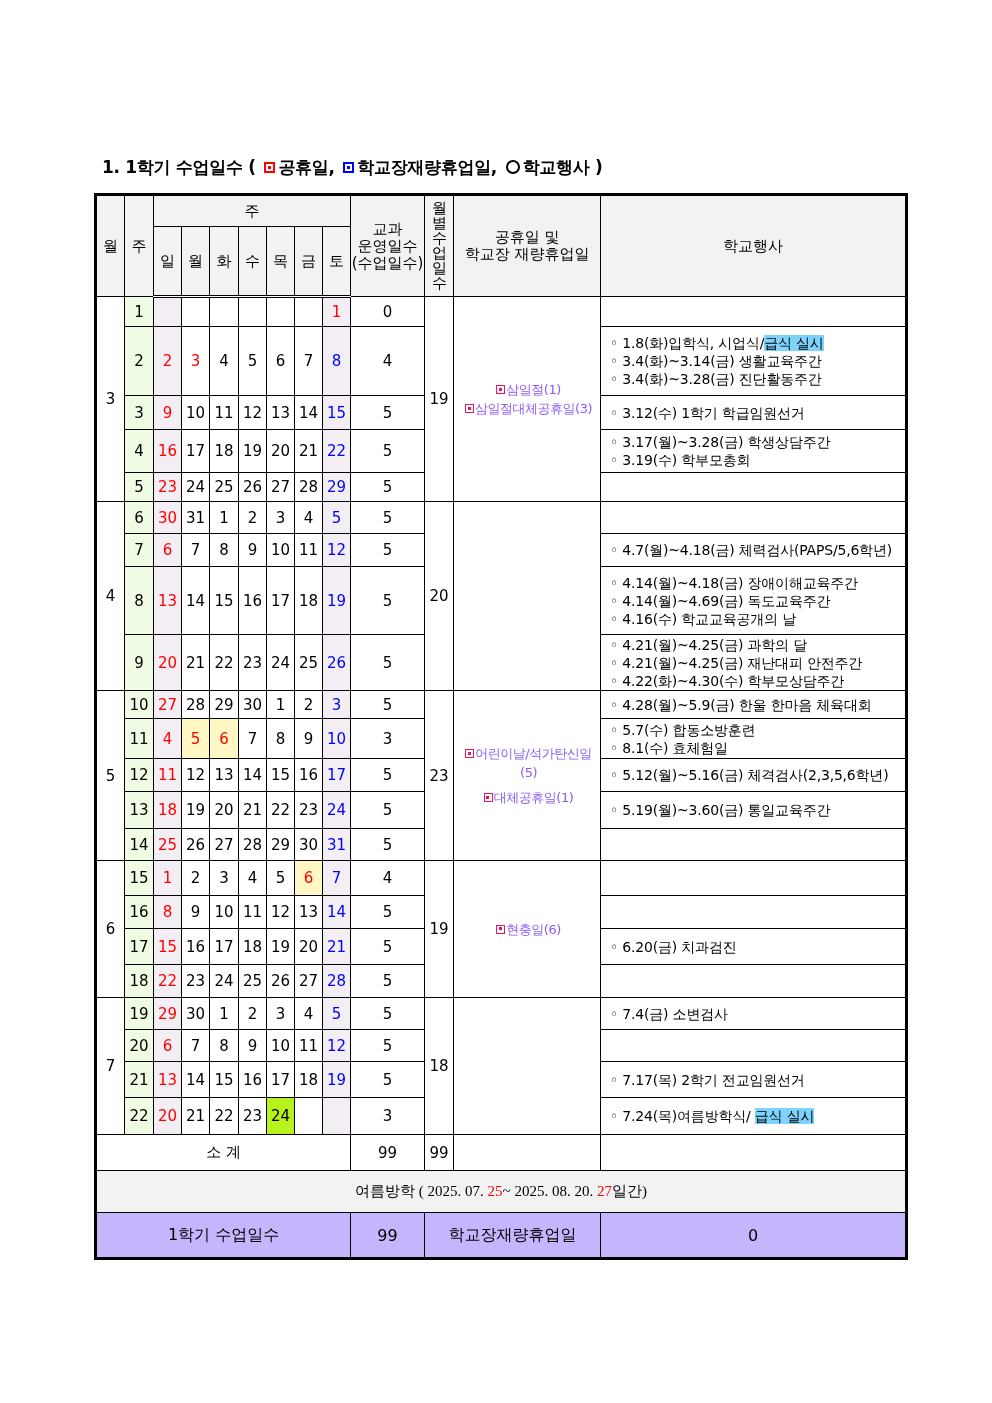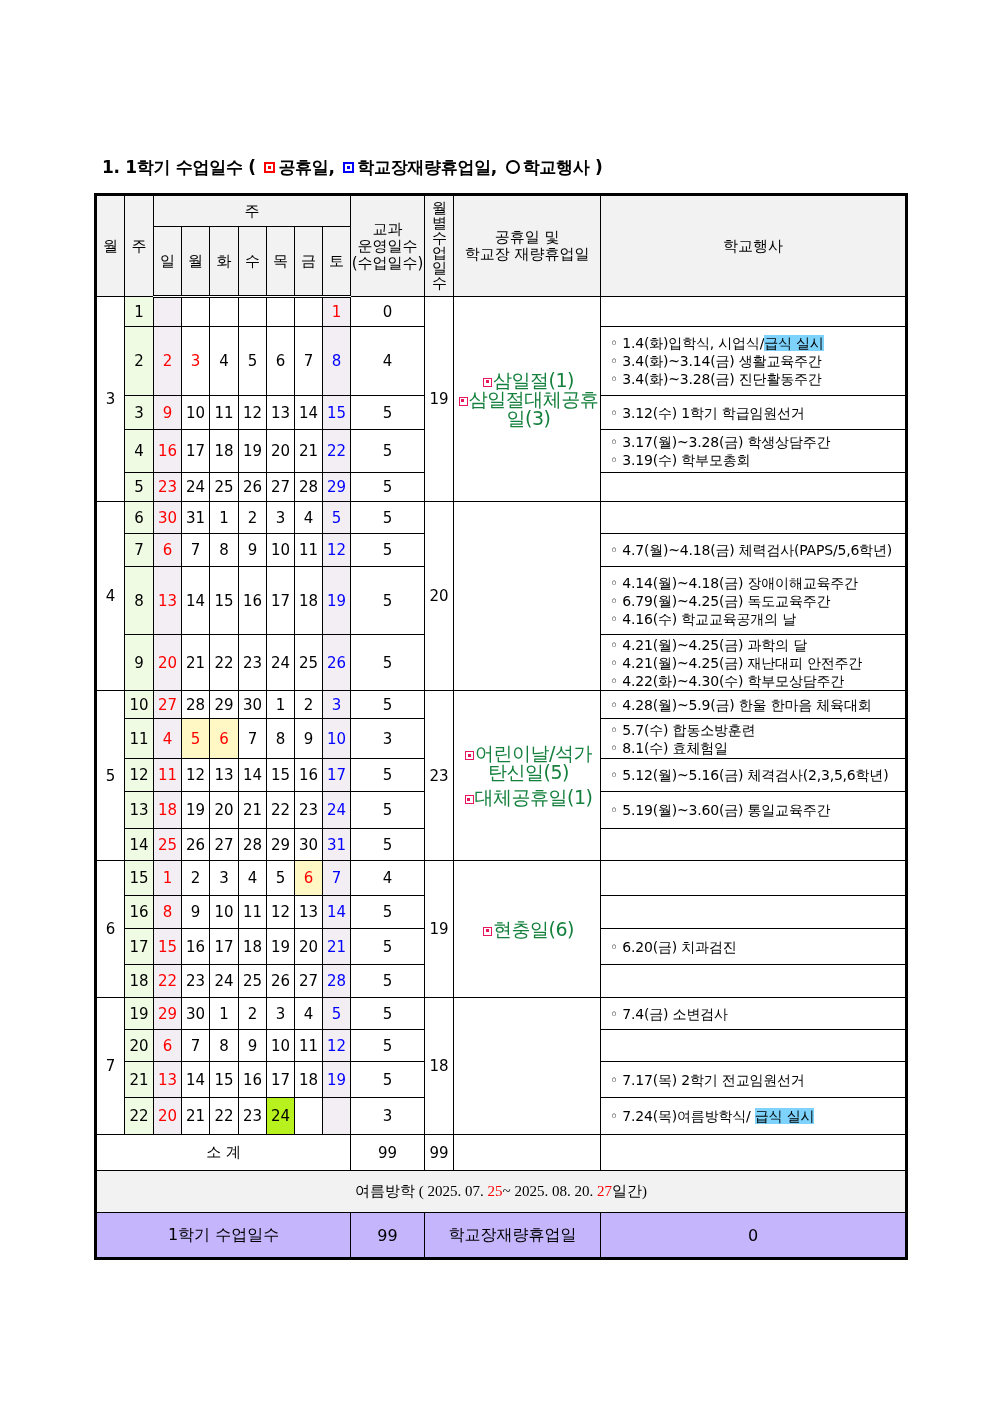--- a/index.html
+++ b/index.html
@@ -17,21 +17,21 @@
   table.cal td, table.cal th { border: 1px solid #000; padding: 0; text-align: center; vertical-align: middle; overflow: hidden; }
   table.cal th { background: #f2f2f2; font-weight: normal; font-size: 15px; line-height: 17px; }
   tr.hdr-last th { border-bottom: 3px double #000; }
   .vert { writing-mode: horizontal-tb; width: 14px; margin: 0 auto; line-height: 15px; word-break: break-all; }
   .wk { background: #f0fbe4; }
   .sun { background: #f3edf4; color: #ff0000; }
   .sat { background: #f3edf4; color: #0000ff; }
   .red { color: #ff0000; }
   .yel { background: #fff8c4; }
   .lime { background: #b7f21e; }
-  .holi { text-align: left; padding-left: 3px !important; color: #15803d; font-size: 19px; line-height: 19px; letter-spacing: -0.5px; }
+  .holi { text-align: left; padding-left: 3px !important; color: #8b5cf6; font-size: 13px; line-height: 19px; letter-spacing: -0.5px; }
   .holi .hsq { display: inline-block; width: 9px; height: 9px; border: 1.5px solid #e8175d; box-sizing: border-box; position: relative; top: 0px; margin-right: 1px; }
   .holi .hsq::after { content: ""; position: absolute; left: 1.5px; top: 1.5px; width: 3px; height: 3px; background: #e8175d; }
   .ev { text-align: left !important; padding-left: 9px !important; font-size: 14px; line-height: 18px; white-space: nowrap; letter-spacing: -0.2px; }
   .ev .hl { background: #7dd3fc; }
   .sub td { font-size: 15px; }
   .summer td { background: #f2f2f2; font-size: 15px; height: 41px; font-family: Liberation Serif, serif; }
   .final td { background: #c4b5fd; font-size: 16px; height: 44px; }
   table.cal tr.final td { border-bottom: 3px solid #000; }
 </style>
 </head>
@@ -113,21 +113,21 @@
         <td class="wk">2</td>
         <td class="sun red">2</td>
         <td class="red">3</td>
         <td class="">4</td>
         <td class="">5</td>
         <td class="">6</td>
         <td class="">7</td>
         <td class="sat">8</td>
         <td>4</td>
         <td class="ev">
-          <div><span>◦ </span><span>1.4(화)입학식, 시업식/</span><span class="hl">급식 실시</span></div>
+          <div><span>◦ </span><span>1.8(화)입학식, 시업식/</span><span class="hl">급식 실시</span></div>
           <div><span>◦ </span><span>3.4(화)~3.14(금) 생활교육주간</span></div>
           <div><span>◦ </span><span>3.4(화)~3.28(금) 진단활동주간</span></div>
         </td>
       </tr>
       <tr style="height: 34px;">
         <td class="wk">3</td>
         <td class="sun">9</td>
         <td class="">10</td>
         <td class="">11</td>
         <td class="">12</td>
@@ -200,21 +200,21 @@
         <td class="sun">13</td>
         <td class="">14</td>
         <td class="">15</td>
         <td class="">16</td>
         <td class="">17</td>
         <td class="">18</td>
         <td class="sat">19</td>
         <td>5</td>
         <td class="ev">
           <div><span>◦ </span><span>4.14(월)~4.18(금) 장애이해교육주간</span></div>
-          <div><span>◦ </span><span>6.79(월)~4.25(금) 독도교육주간</span></div>
+          <div><span>◦ </span><span>4.14(월)~4.69(금) 독도교육주간</span></div>
           <div><span>◦ </span><span>4.16(수) 학교교육공개의 날</span></div>
         </td>
       </tr>
       <tr style="height: 56px;">
         <td class="wk">9</td>
         <td class="sun">20</td>
         <td class="">21</td>
         <td class="">22</td>
         <td class="">23</td>
         <td class="">24</td>

